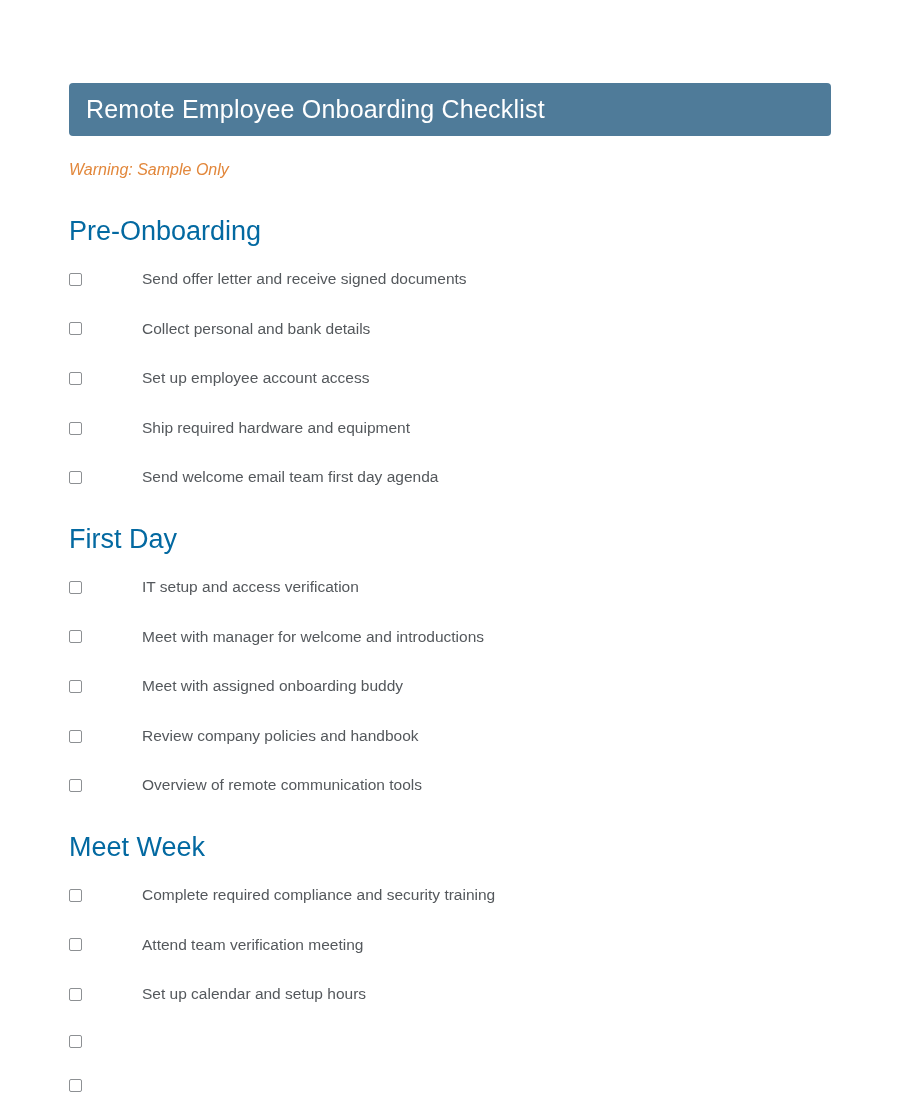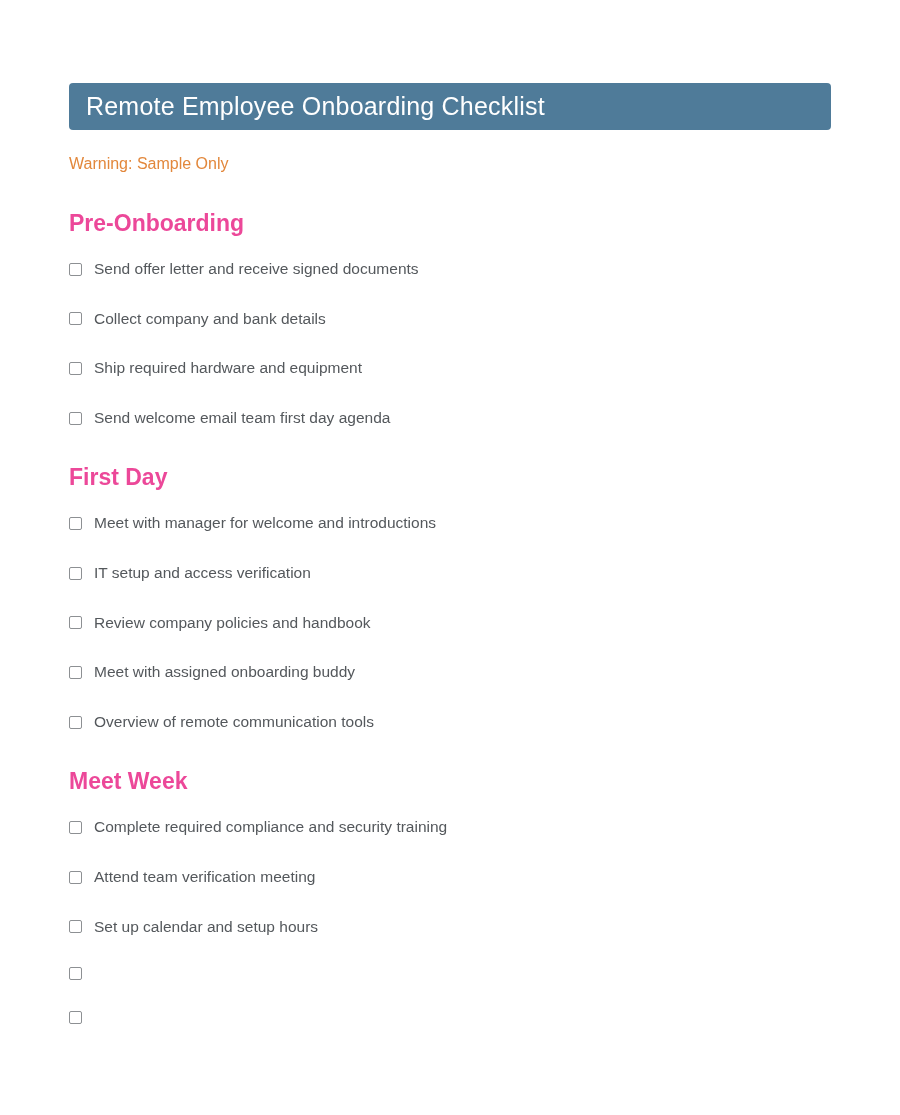--- a/index.html
+++ b/index.html
@@ -13,55 +13,57 @@
     min-height: 1115px;
     background: #ffffff;
     box-sizing: border-box;
   }
   .content {
     margin: 0 69px;
     width: 762px;
   }
   .title-band {
     margin-top: 83px;
-    height: 47px;
+    height: 53px;
     background: #4f7b99;
     border-radius: 4px;
     display: flex;
     align-items: center;
   }
   .title-band h1 {
     margin: 0;
     padding-left: 17px;
     font-size: 25px;
     font-weight: 400;
     color: #ffffff;
     letter-spacing: 0.2px;
   }
   .warning {
     margin-top: 25px;
     font-size: 16px;
+    font-style: italic;
     color: #e2873b;
   }
   .section {
     margin-top: 37px;
   }
   .section h2 {
     margin: 0;
-    font-size: 23px;
-    font-weight: 700;
-    color: #ec4899;
+    font-size: 27px;
+    font-weight: 400;
+    color: #0369a1;
   }
   .items {
     margin-top: 23px;
   }
   .item {
     display: flex;
     align-items: center;
     margin-bottom: 31px;
+    gap: 48px;
   }
   .item:last-child {
     margin-bottom: 0;
   }
   .item input[type="checkbox"] {
     -webkit-appearance: none;
     appearance: none;
     width: 13px;
     height: 13px;
     margin: 0;
@@ -94,57 +96,61 @@
   <div class="section">
     <h2>Pre-Onboarding</h2>
     <div class="items">
   <div class="item">
     <input type="checkbox" style="">
     <label>Send offer letter and receive signed documents</label>
   </div>
 
   <div class="item">
     <input type="checkbox" style="">
-    <label>Collect company and bank details</label>
+    <label>Collect personal and bank details</label>
   </div>
 
+  <div class="item">
+    <input type="checkbox" style="">
+    <label>Set up employee account access</label>
+  </div>
 
   <div class="item">
     <input type="checkbox" style="">
     <label>Ship required hardware and equipment</label>
   </div>
 
   <div class="item">
     <input type="checkbox" style="">
     <label>Send welcome email team first day agenda</label>
   </div>
 </div>
   </div>
 
   <div class="section">
     <h2>First Day</h2>
     <div class="items">
   <div class="item">
     <input type="checkbox" style="">
+    <label>IT setup and access verification</label>
+  </div>
+
+  <div class="item">
+    <input type="checkbox" style="">
     <label>Meet with manager for welcome and introductions</label>
   </div>
 
   <div class="item">
     <input type="checkbox" style="">
-    <label>IT setup and access verification</label>
+    <label>Meet with assigned onboarding buddy</label>
   </div>
 
   <div class="item">
     <input type="checkbox" style="">
     <label>Review company policies and handbook</label>
-  </div>
-
-  <div class="item">
-    <input type="checkbox" style="">
-    <label>Meet with assigned onboarding buddy</label>
   </div>
 
   <div class="item">
     <input type="checkbox" style="">
     <label>Overview of remote communication tools</label>
   </div>
 </div>
   </div>
 
   <div class="section">

